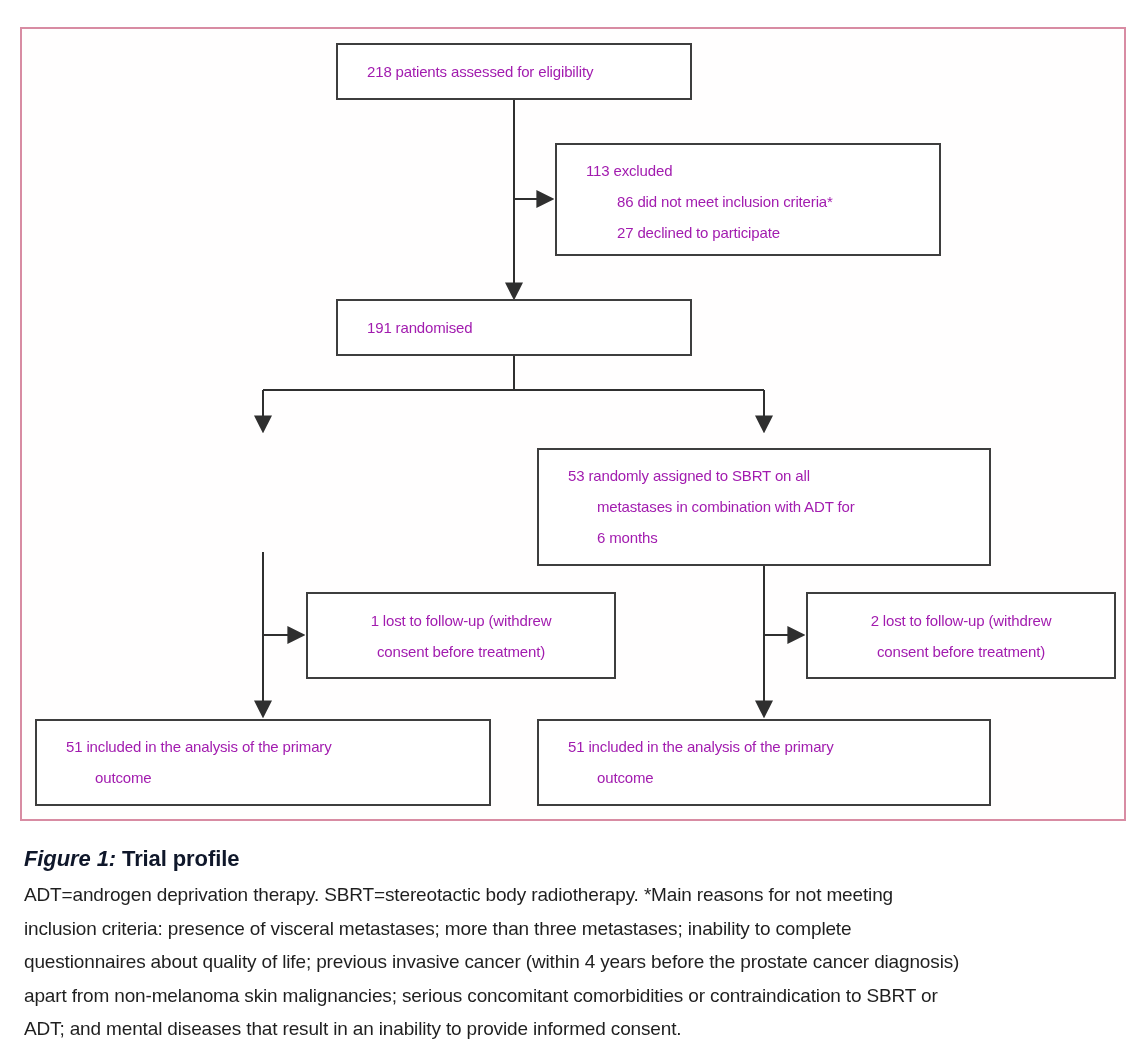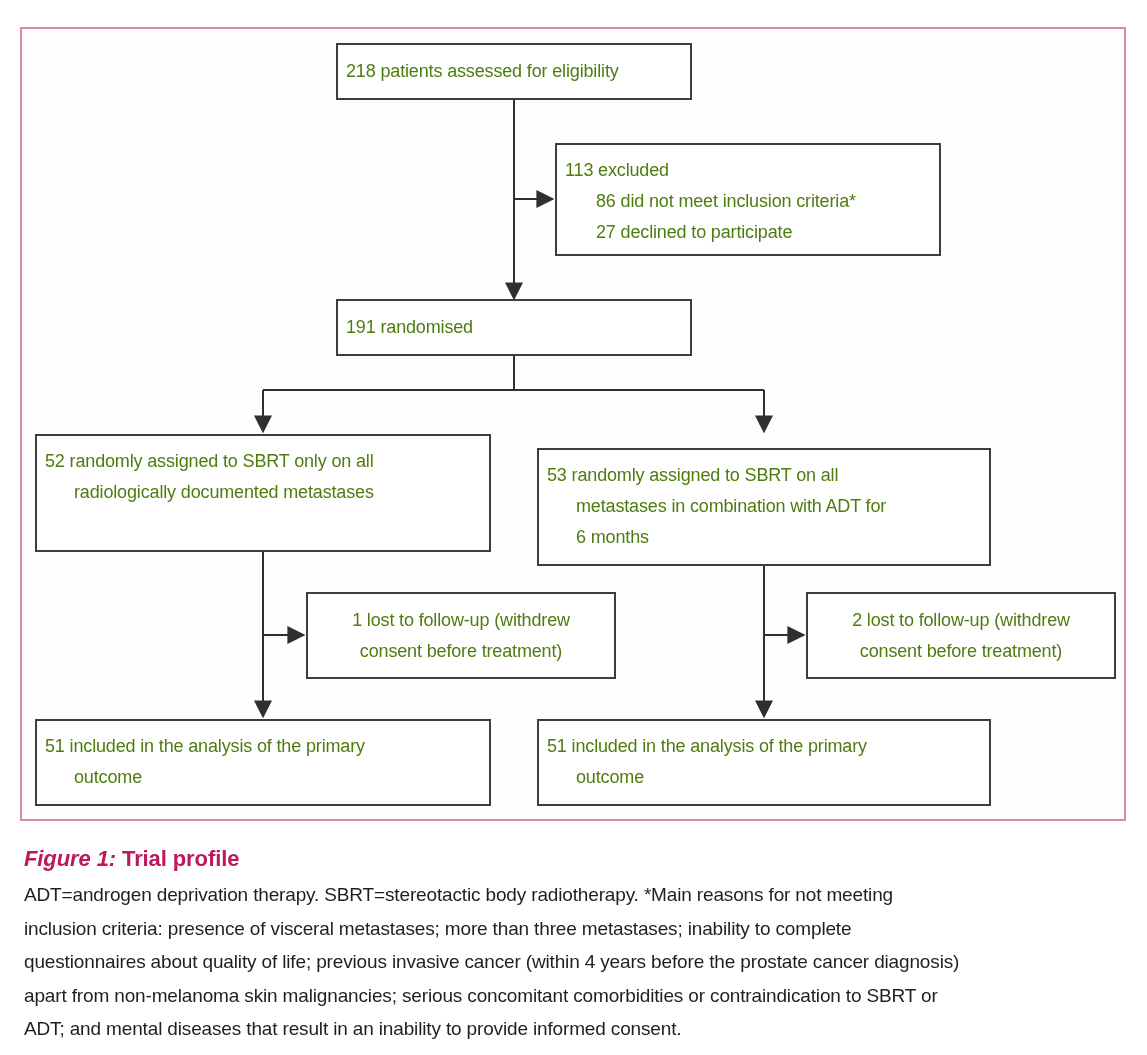--- a/index.html
+++ b/index.html
@@ -32,25 +32,25 @@
     top: 0;
     width: 1147px;
     height: 1055px;
     pointer-events: none;
   }
   .box {
     position: absolute;
     box-sizing: border-box;
     border: 2px solid #3e3e3e;
     background: #ffffff;
-    font-size: 18px;
+    font-size: 15px;
     line-height: 31px;
     letter-spacing: -0.15px;
-    color: #4d7c0f;
-    padding: 10px 8px;
+    color: #a21caf;
+    padding: 10px 29px;
   }
   .box .line { white-space: nowrap; }
   .box .line.indent-sub { padding-left: 31px; }
   .box .line.indent-hang { padding-left: 29px; }
   .box.vcenter {
     display: flex;
     flex-direction: column;
     justify-content: center;
   }
   .box.centered { text-align: center; justify-content: center; }
@@ -70,21 +70,21 @@
   #caption {
     position: absolute;
     left: 24px;
     top: 843px;
     width: 1110px;
   }
   #caption-title {
     font-size: 22px;
     line-height: 32px;
     font-weight: bold;
-    color: #be185d;
+    color: #0f172a;
     letter-spacing: -0.1px;
     margin-bottom: 3px;
   }
   #caption-title .fig-label { font-style: italic; }
   .caption-line {
     font-size: 19px;
     line-height: 33.5px;
     color: #1f1f1f;
     letter-spacing: -0.15px;
     white-space: nowrap;
@@ -124,24 +124,20 @@
   <div class="box" id="box-excluded">
     <div class="line">113 excluded</div>
     <div class="line indent-sub">86 did not meet inclusion criteria*</div>
     <div class="line indent-sub">27 declined to participate</div>
   </div>
 
   <div class="box vcenter" id="box-randomised">
     <div class="line">191 randomised</div>
   </div>
 
-  <div class="box" id="box-arm-sbrt">
-    <div class="line">52 randomly assigned to SBRT only on all</div>
-    <div class="line indent-hang">radiologically documented metastases</div>
-  </div>
 
   <div class="box" id="box-arm-sbrt-adt">
     <div class="line">53 randomly assigned to SBRT on all</div>
     <div class="line indent-hang">metastases in combination with ADT for</div>
     <div class="line indent-hang">6 months</div>
   </div>
 
   <div class="box vcenter centered" id="box-lost-sbrt">
     <div class="line">1 lost to follow-up (withdrew</div>
     <div class="line">consent before treatment)</div>

